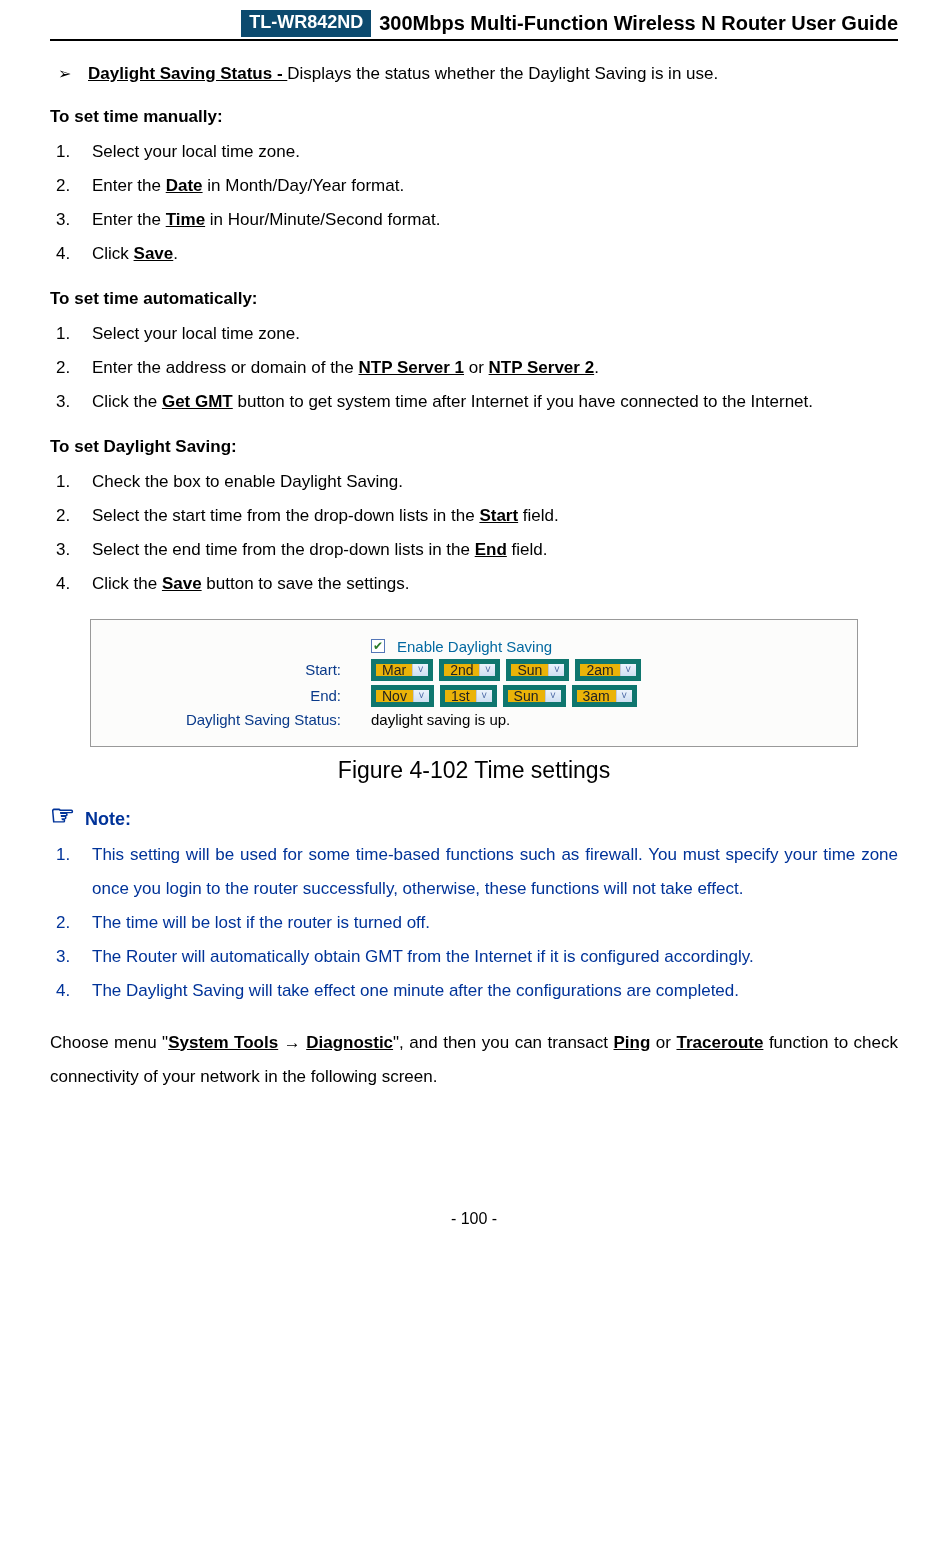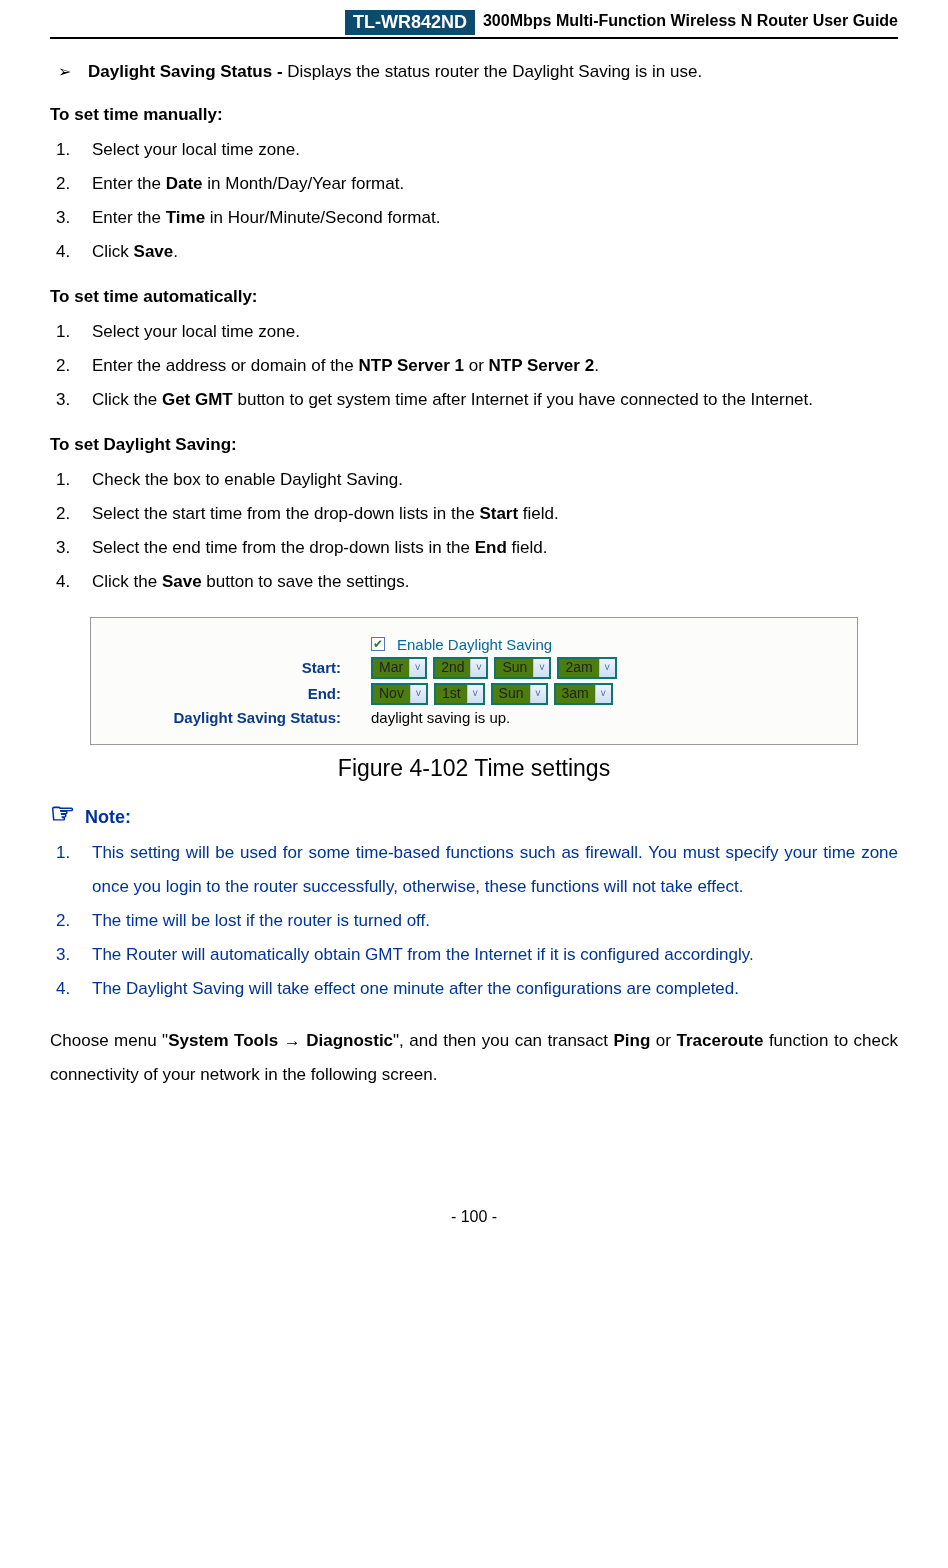--- a/index.html
+++ b/index.html
@@ -23,21 +23,21 @@
       font-weight: bold;
     }
     .header-model-wrap {
       background: #0c4a6e;
       color: #fff;
       padding: 2px 8px;
       font-size: 18px;
     }
     .header-title {
       padding: 2px 0 2px 8px;
-      font-size: 16px;
+      font-size: 20px;
     }
     .bullet-line {
       display: flex;
       margin: 10px 0 20px 0;
       align-items: baseline;
     }
     .bullet-arrow {
       width: 38px;
       flex-shrink: 0;
       font-size: 16px;
@@ -75,35 +75,35 @@
     .fig-row {
       display: flex;
       align-items: center;
       margin: 4px 0;
       font-family: Arial, sans-serif;
       font-size: 15px;
     }
     .fig-label {
       width: 270px;
       text-align: right;
-      font-weight: bold;
+      font-weight: normal;
       color: #0a3a8a;
       padding-right: 30px;
     }
     .fig-field {
       display: flex;
       gap: 6px;
       align-items: center;
       color: #222;
     }
     .dd {
       display: inline-flex;
-      align-items: flex-start;
-      border: 2px solid #0f766e;
-      background: #4d7c0f;
+      align-items: center;
+      border: 5px solid #0f766e;
+      background: #eab308;
       height: 22px;
       font-size: 14px;
     }
     .dd .ddv { padding: 0 6px; }
     .dd .dda {
       width: 16px;
       height: 100%;
       border-left: 1px solid #c0c8d8;
       background: linear-gradient(#ecf3fc,#cfdff2);
       display: flex;
@@ -165,36 +165,36 @@
       font-size: 17px;
       line-height: 2.0;
       margin: 6px 0 18px 0;
       text-align: justify;
     }
     .footer {
       text-align: center;
       font-size: 16px;
       margin-top: 116px;
     }
-    strong { font-weight: bold; }
+    strong { font-weight: bold; text-decoration: underline; }
   </style>
 </head>
 <body>
 
 <div class="page">
 
   <div class="header-bar">
     <span class="header-model-wrap">TL-WR842ND</span>
     <span class="header-title">300Mbps Multi-Function Wireless N Router User Guide</span>
   </div>
 
   <div class="bullet-line">
     <span class="bullet-arrow">➢</span>
     <span class="bullet-text">
-      <strong>Daylight Saving Status - </strong><span>Displays the status router the Daylight Saving is in use.</span>
+      <strong>Daylight Saving Status - </strong><span>Displays the status whether the Daylight Saving is in use.</span>
     </span>
   </div>
 
   <h4 class="section-title">To set time manually:</h4>
   <ol class="steps">
     <li>
         <span class="num">1.</span>
         <span class="txt">Select your local time zone.</span>
       </li>
     <li>

